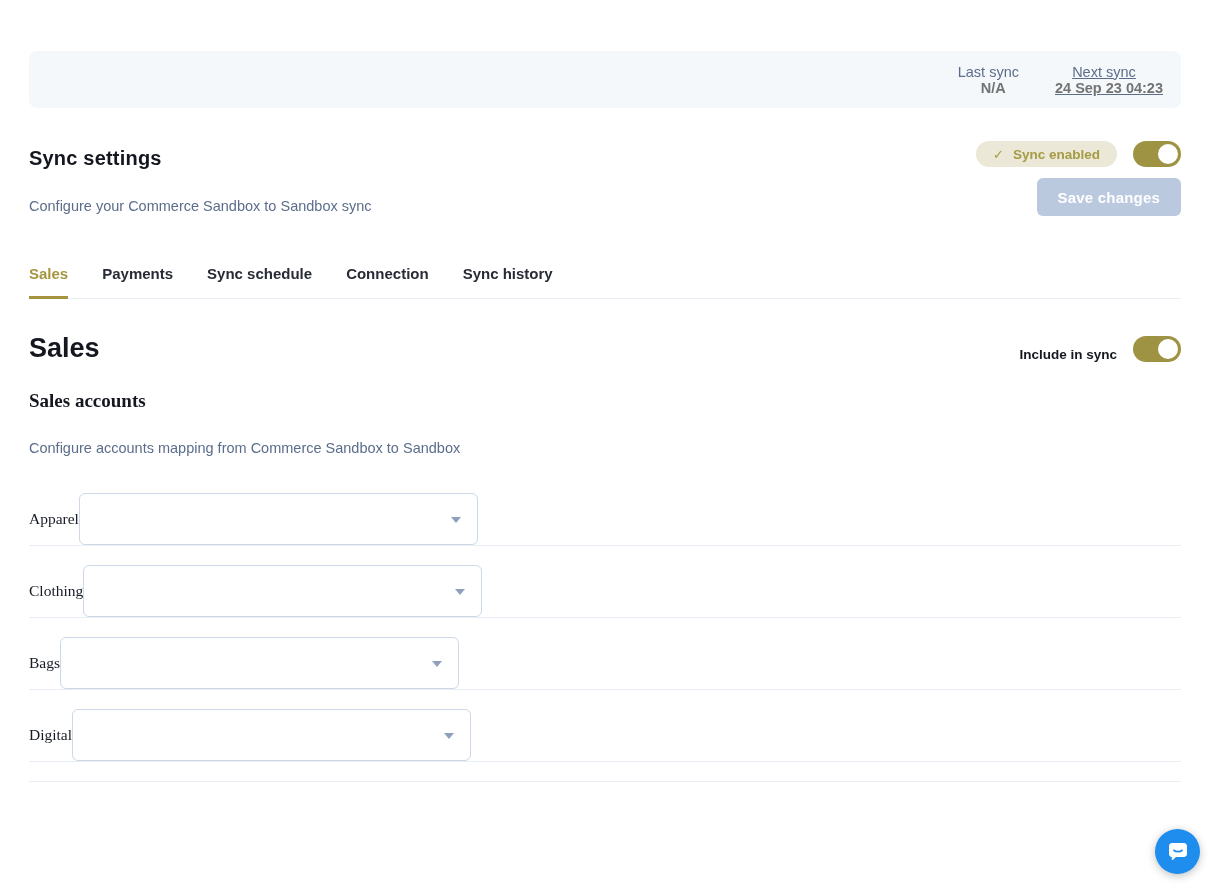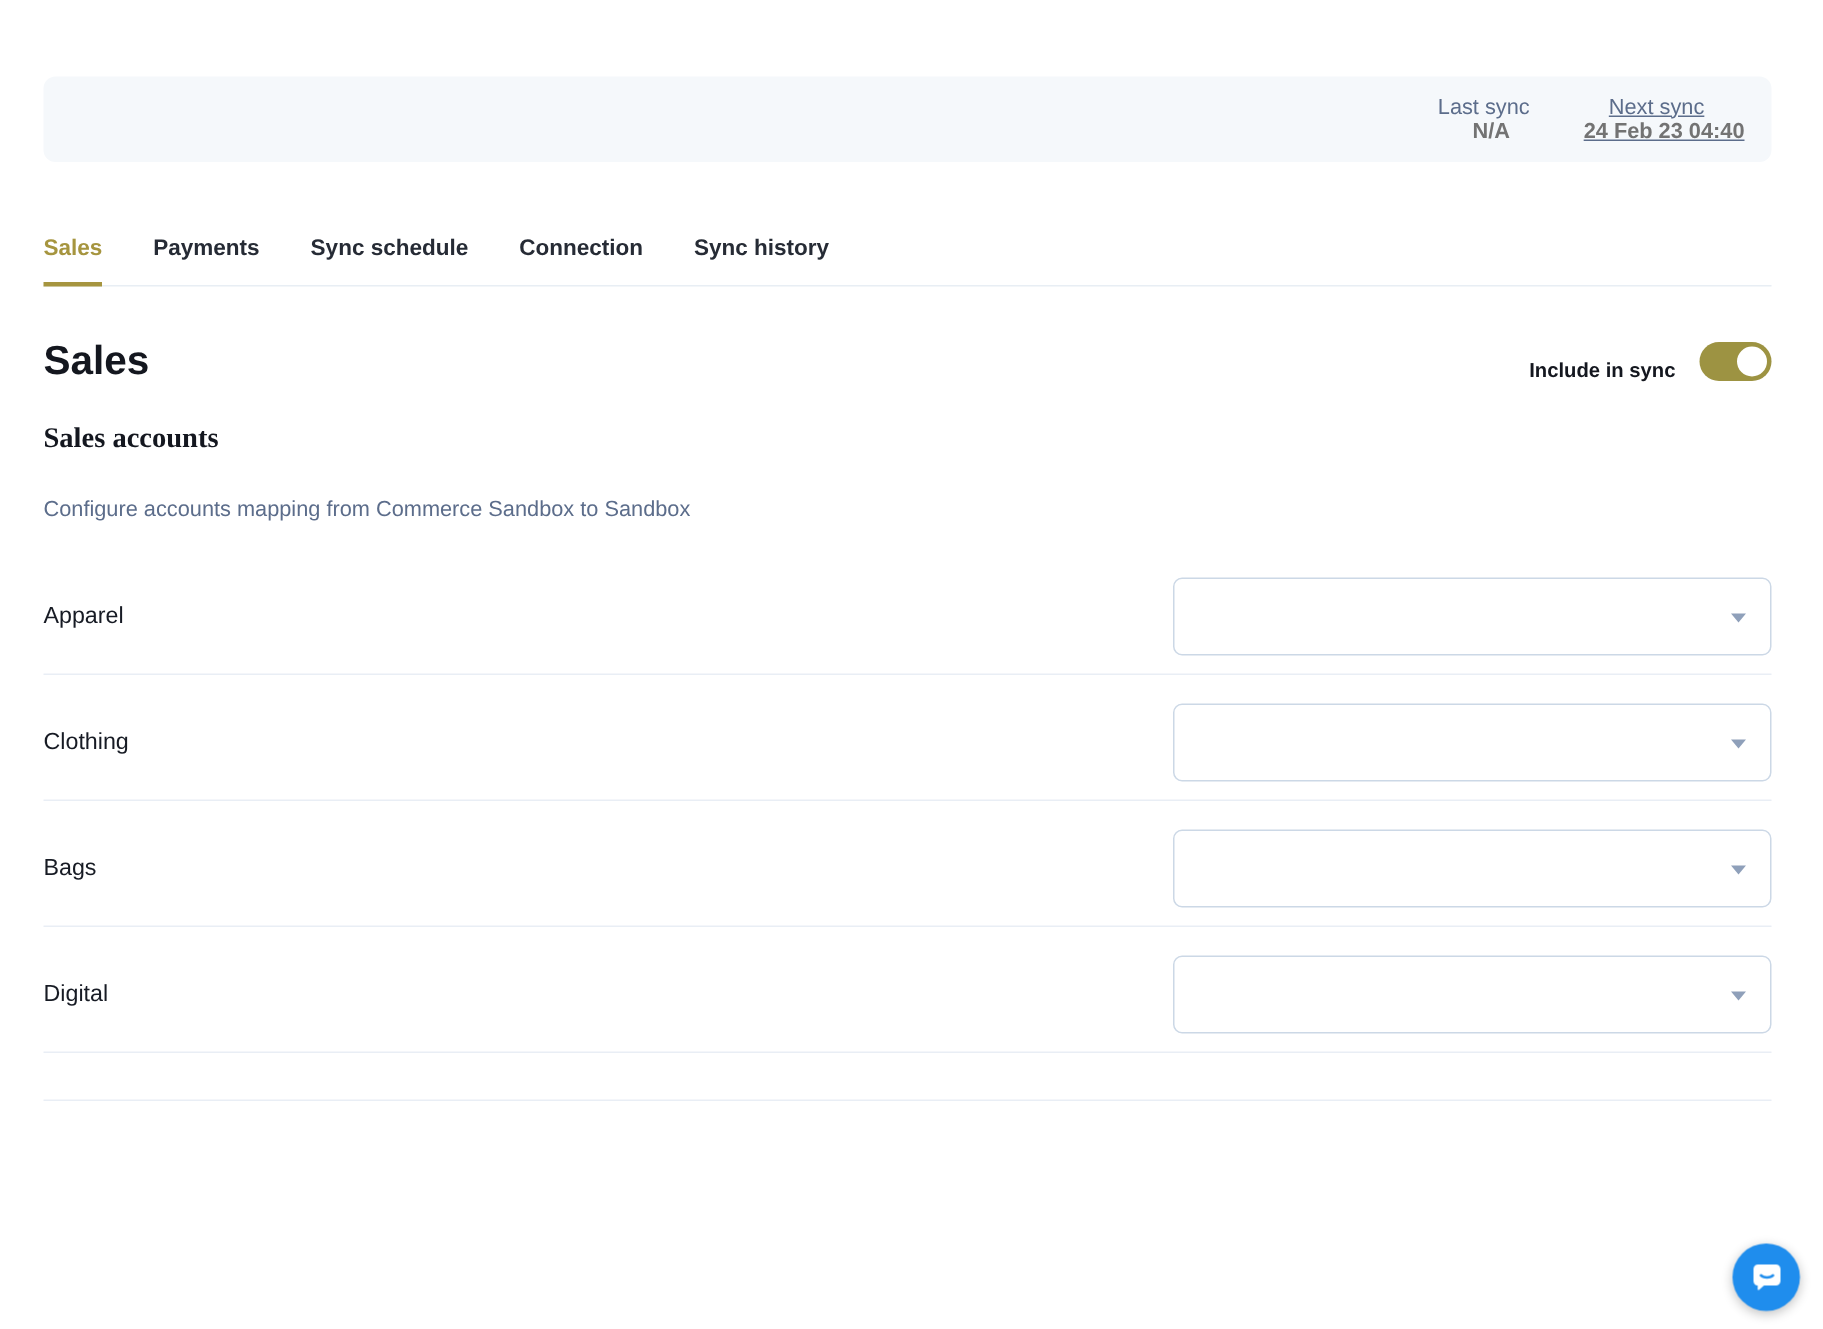--- a/index.html
+++ b/index.html
@@ -46,22 +46,22 @@
   
   .section-head { margin-top:34px; display:flex; justify-content:space-between; align-items:center; }
   .section-title { font-size:27px; font-weight:bold; color:#14171f; }
   .include-row { display:flex; align-items:flex-end; gap:16px; }
   .include-row .lbl { font-size:13.5px; font-weight:600; color:#14171f; }
   .subsection-title { margin-top:26px; font-size:19px; font-weight:bold; color:#14171f;font-family:Liberation Serif, serif; }
   .subsection-subtitle { margin-top:28px; font-size:14.5px; color:#5c6d8b; }
 
   
   .rows { margin-top:18px; }
-  .map-row { display:flex; align-items:center; justify-content:space-between;
-    padding-top:19px; padding-bottom:12px; border-bottom:1px solid #e9eef5; }
+  .map-row { display:flex; align-items:center; 
+    padding-top:19px; border-bottom:1px solid #e9eef5;font-family:Liberation Serif, serif; }
   .map-row .row-label { font-size:15.5px; color:#171b24; }
   .select { width:399px; height:52px; background:#ffffff; border:1px solid #ccd8e6;
     border-radius:6px; position:relative; cursor:pointer; }
   .select .caret { position:absolute; right:16px; top:50%; margin-top:-2px; width:0; height:0;
     border-left:5px solid transparent; border-right:5px solid transparent;
     border-top:6px solid #8fa0ba; }
 
   
   .chat-launcher { position:fixed; right:15px; bottom:12px; width:45px; height:45px;
     border-radius:50%; background:#1f8ded; display:flex; align-items:center; justify-content:center;
@@ -72,24 +72,42 @@
 
 <div class="content">
 
   <div class="topbar">
     <div class="group">
       <span class="lbl">Last sync</span>
       <span class="val">N/A</span>
     </div>
     <div class="group">
       <span class="lbl">Next sync</span>
-      <span class="val">24 Feb 23 04:40</span>
+      <span class="val">24 Sep 23 04:23</span>
     </div>
   </div>
 
+  <div class="page-head">
+    <div>
+      <div class="page-title">Sync settings</div>
+      <div class="page-subtitle">Configure your Commerce Sandbox to Sandbox sync</div>
+    </div>
+    <div class="head-right">
+      <div class="badge-row">
+        <div class="pill">
+          <span class="chk">✓</span>
+          <span class="txt">Sync enabled</span>
+        </div>
+        <div class="toggle">
+          <div class="knob"></div>
+        </div>
+      </div>
+      <button class="save-btn">Save changes</button>
+    </div>
+  </div>
 
 
   <div class="tabs">
     <div class="tab active">Sales</div>
     <div class="tab">Payments</div>
     <div class="tab">Sync schedule</div>
     <div class="tab">Connection</div>
     <div class="tab">Sync history</div>
   </div>
 

